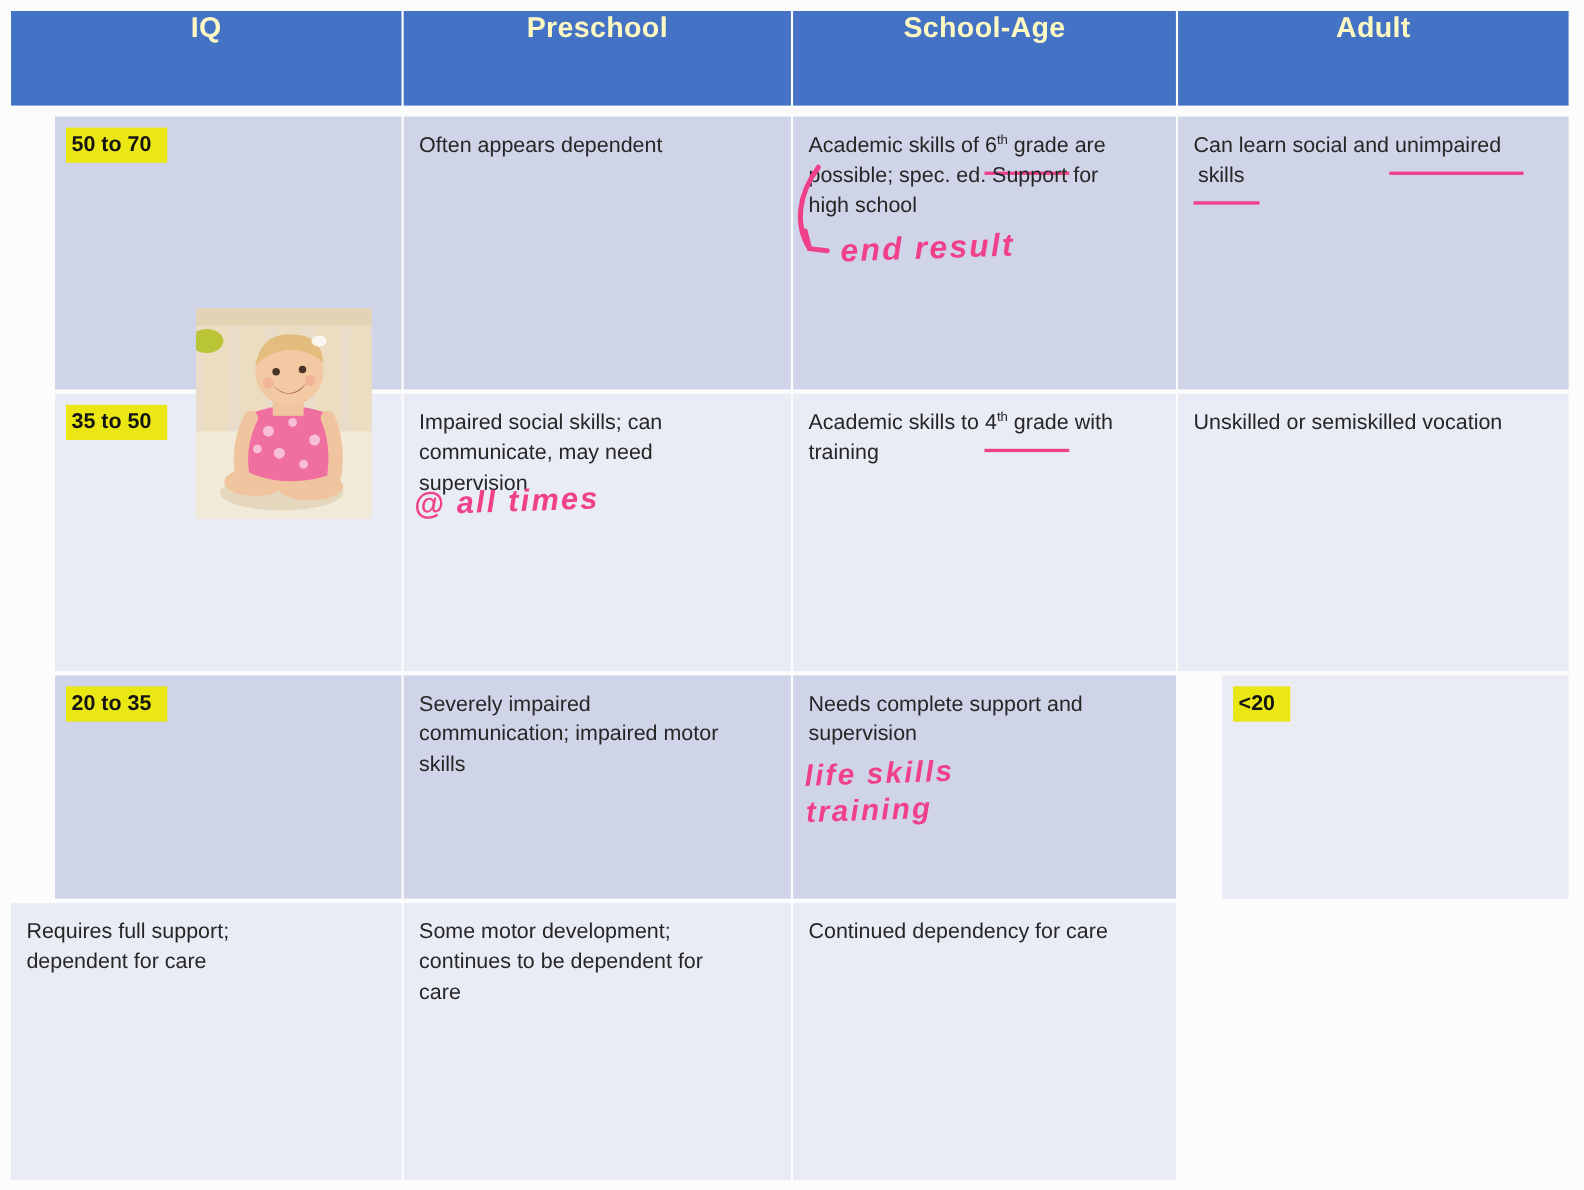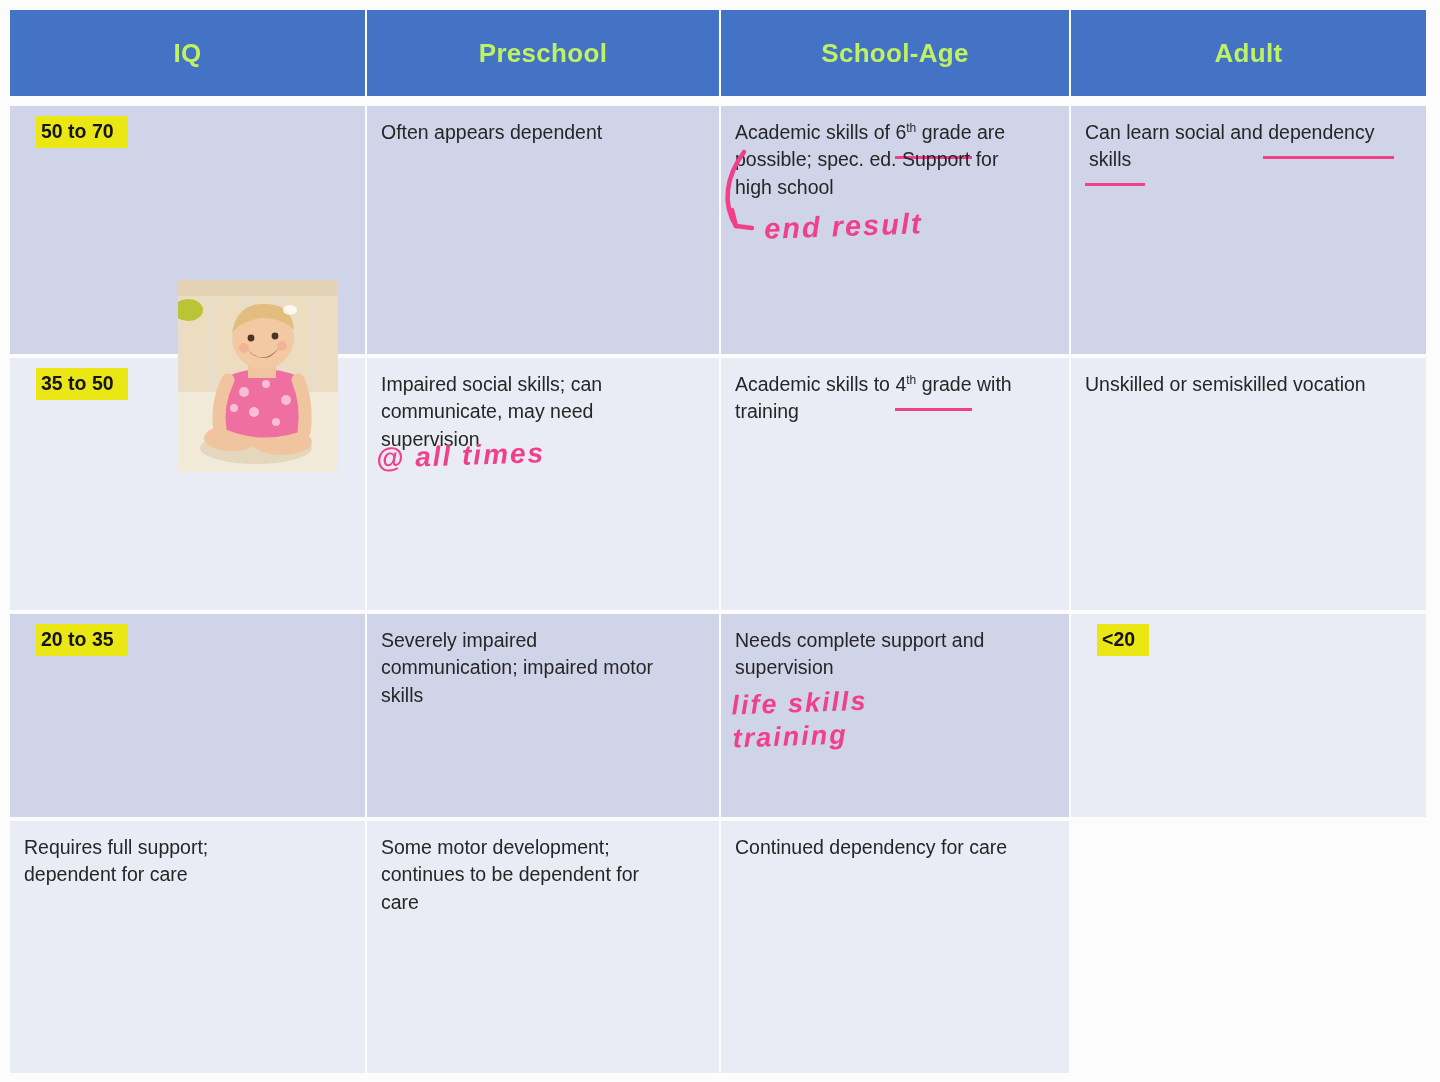--- a/index.html
+++ b/index.html
@@ -24,39 +24,39 @@
     position:absolute; left:10px; top:10px; width:1416px; height:1063px;
     display:grid;
     grid-template-columns:355px 352px 348px 355px;
     grid-template-rows:92px 248px 252px 203px 252px;
     column-gap:2px; row-gap:4px;
     background:transparent;
   }
   .hcell{
     background:var(--blue);
     height:86px; align-self:start;
-    display:flex; align-items:center; justify-content:center;
-    color:#bef264; font-weight:bold; font-size:26px; letter-spacing:.3px;
+    display:flex; justify-content:center;
+    color:#fef9c3; font-weight:bold; font-size:26px; letter-spacing:.3px;
   }
   .cell{
     position:relative;
     padding:13px 14px;
     font-size:19.5px; line-height:1.4;
   }
   .band-a{ background:var(--band-dark); }
   .band-b{ background:var(--band-light); }
 
   .hl{
     display:inline-block;
     background:var(--hl-yellow);
     color:#141414;
     font-weight:bold;
     padding:2px 14px 3px 5px;
   }
-  .cell-iq{ padding-top:10px; padding-left:26px; }
+  .cell-iq{ padding-top:10px; padding-left:10px;margin-left:40px; }
 
   .u-pink{ border-bottom:3px solid var(--pink); padding-bottom:13px; }
   .u-ext{ padding-right:20px; }
   .u-pad{ padding-left:4px; padding-right:14px; }
   .sup{ font-size:12px; vertical-align:super; line-height:0; }
 
   .hand{
     position:absolute;
     color:var(--pink);
     font-style:italic;
@@ -99,21 +99,21 @@
     <div class="cell cell-iq band-a">
       <span class="hl">50 to 70</span>
     </div>
     <div class="cell band-a">
       <div><span>Often appears dependent</span></div>
     </div>
     <div class="cell band-a">
       <div><span>Academic skills of </span><span class="u-pink"><span>6</span><span class="sup">th</span><span> grade</span></span><span> are</span><br><span>possible; spec. ed. Support for</span><br><span>high school</span></div>
     </div>
     <div class="cell band-a">
-      <div><span>Can learn social and</span><span class="u-pink u-ext"><span> dependency</span></span><br><span class="u-pink u-pad"><span>skills</span></span></div>
+      <div><span>Can learn social and</span><span class="u-pink u-ext"><span> unimpaired</span></span><br><span class="u-pink u-pad"><span>skills</span></span></div>
     </div>
 
     <div class="cell cell-iq band-b">
       <span class="hl">35 to 50</span>
     </div>
     <div class="cell band-b">
       <div><span>Impaired social skills; can</span><br><span>communicate, may need</span><br><span>supervision</span></div>
     </div>
     <div class="cell band-b">
       <div><span>Academic skills to </span><span class="u-pink"><span>4</span><span class="sup">th</span><span> grade</span></span><span> with</span><br><span>training</span></div>

